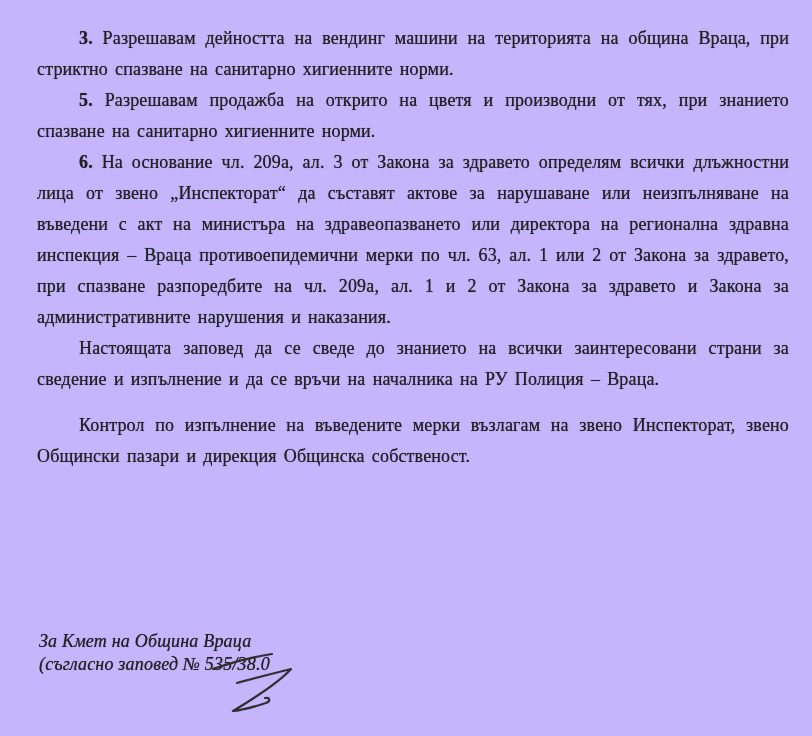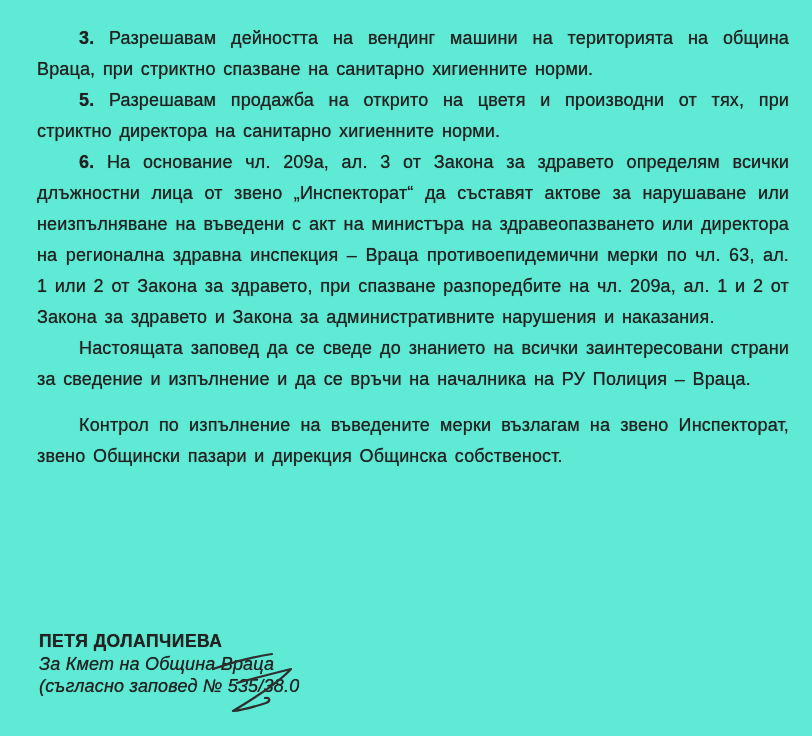--- a/index.html
+++ b/index.html
@@ -4,23 +4,23 @@
 <style>
   html, body {
     margin: 0;
     padding: 0;
     background: #ffffff;
   }
   .page {
     position: relative;
     width: 812px;
     height: 736px;
-    background: #5eead4;
+    background: #c4b5fd;
     overflow: hidden;
-    font-family: Liberation Sans, sans-serif;
+    font-family: Liberation Serif, serif;
     color: #222222;
   }
   .body-text {
     position: absolute;
     left: 37px;
     top: 23px;
     width: 752px;
   }
   .para {
     margin: 0;
@@ -68,32 +68,31 @@
 </head>
 <body>
 
 <div class="page">
 
   <div class="body-text">
 
     <p class="para"><b class="num">3.</b> <span>Разрешавам дейността на вендинг машини на територията на община Враца, при стриктно спазване на санитарно хигиенните норми.</span></p>
 
 
-    <p class="para"><b class="num">5.</b> <span>Разрешавам продажба на открито на цветя и производни от тях, при стриктно директора на санитарно хигиенните норми.</span></p>
+    <p class="para"><b class="num">5.</b> <span>Разрешавам продажба на открито на цветя и производни от тях, при знанието спазване на санитарно хигиенните норми.</span></p>
 
     <p class="para"><b class="num">6.</b> <span>На основание чл. 209а, ал. 3 от Закона за здравето определям всички длъжностни лица от звено „Инспекторат“ да съставят актове за нарушаване или неизпълняване на въведени с акт на министъра на здравеопазването или директора на регионална здравна инспекция – Враца противоепидемични мерки по чл. 63, ал. 1 или 2 от Закона за здравето, при спазване разпоредбите на чл. 209а, ал. 1 и 2 от Закона за здравето и Закона за административните нарушения и наказания.</span></p>
 
     <p class="para"><span>Настоящата заповед да се сведе до знанието на всички заинтересовани страни за сведение и изпълнение и да се връчи на началника на РУ Полиция – Враца.</span></p>
 
     <p class="para gap"><span>Контрол по изпълнение на въведените мерки възлагам на звено Инспекторат, звено Общински пазари и дирекция Общинска собственост.</span></p>
 
   </div>
 
   <div class="signature-block">
-    <div class="sig-name">ПЕТЯ ДОЛАПЧИЕВА</div>
     <div class="sig-title">За Кмет на Община Враца</div>
     <div class="sig-ref">(съгласно заповед № 535/38.0</div>
   </div>
 
   <svg class="scribble" viewBox="0 0 120 80" xmlns="http://www.w3.org/2000/svg">
     <path d="M 13,23 C 30,17 52,11 72,8" fill="none" stroke="#2f2f2f" stroke-width="2.2" stroke-linecap="round"></path>
     <path d="M 37,37 C 55,32 75,27 91,23 C 82,33 58,50 33,65 C 44,64 56,60 66,57 C 71,55 70,51 65,52" fill="none" stroke="#2f2f2f" stroke-width="2.2" stroke-linecap="round" stroke-linejoin="round"></path>
   </svg>
 
 </div>

